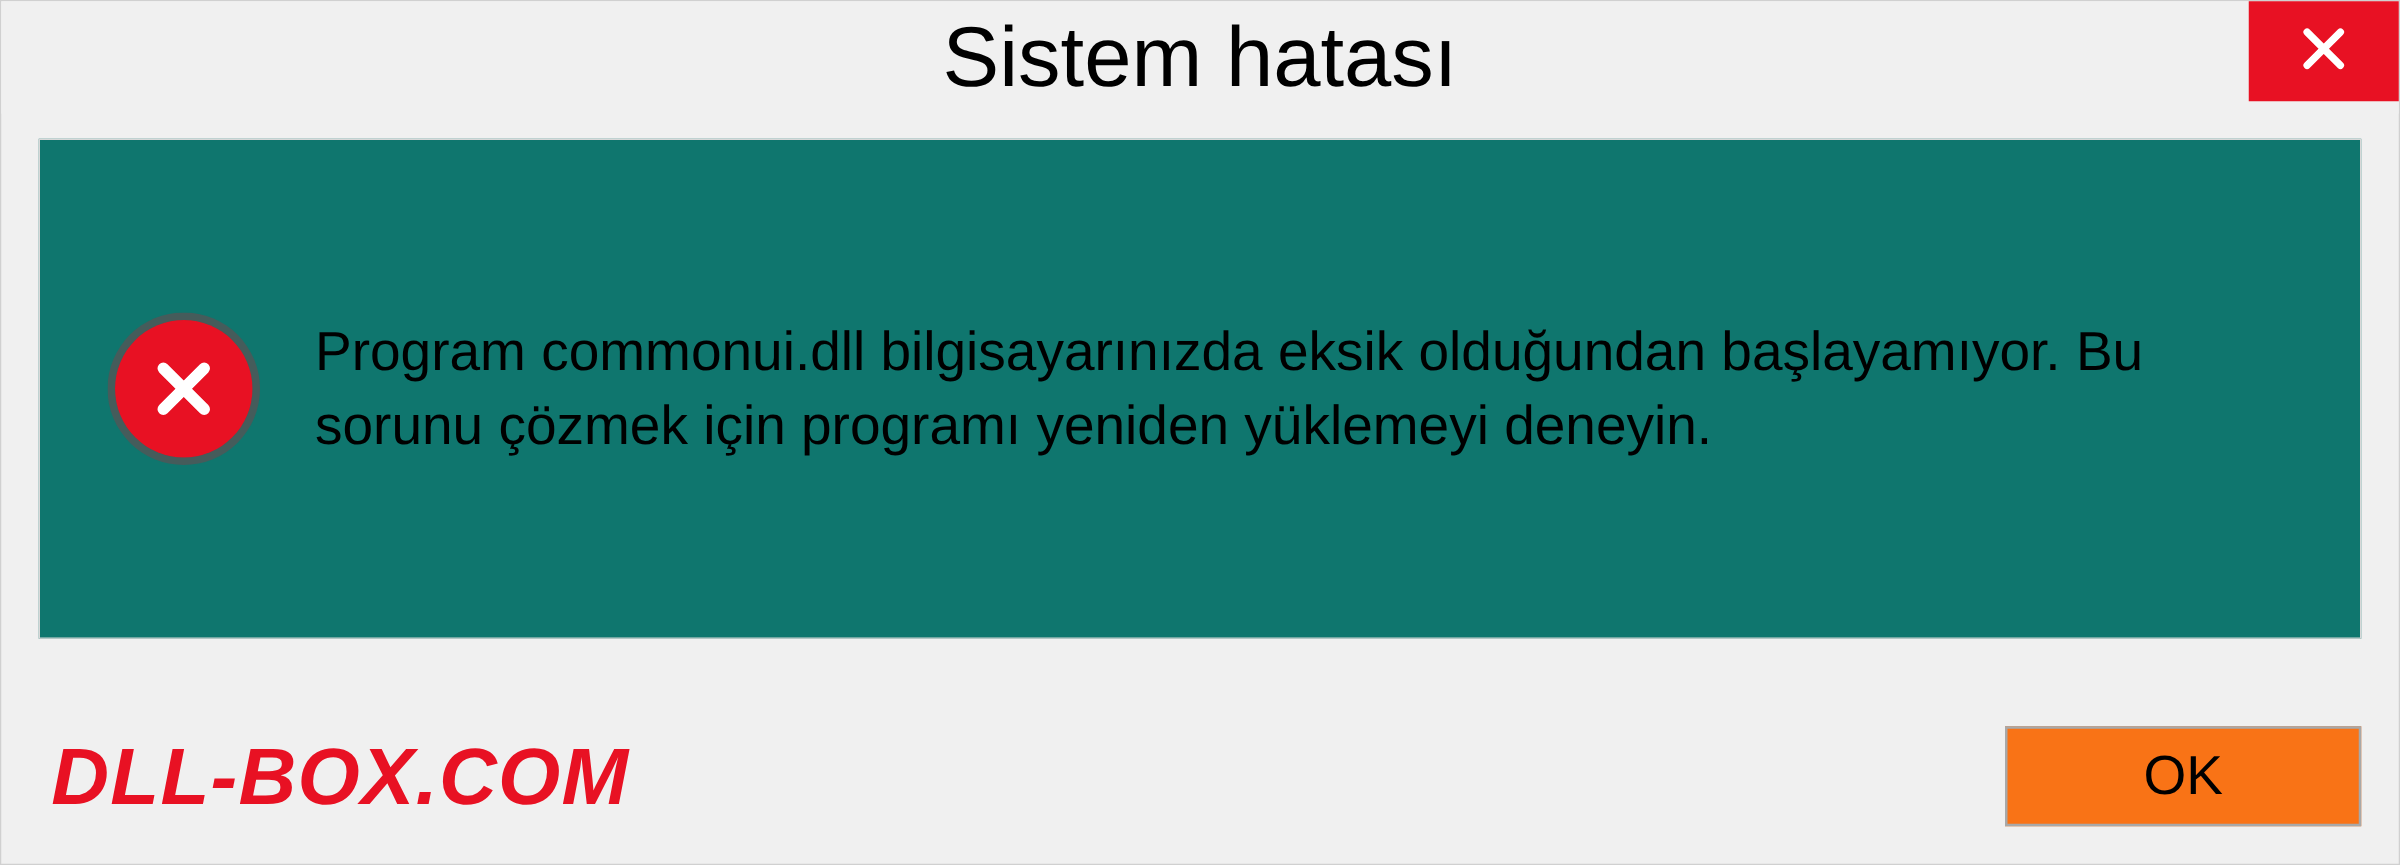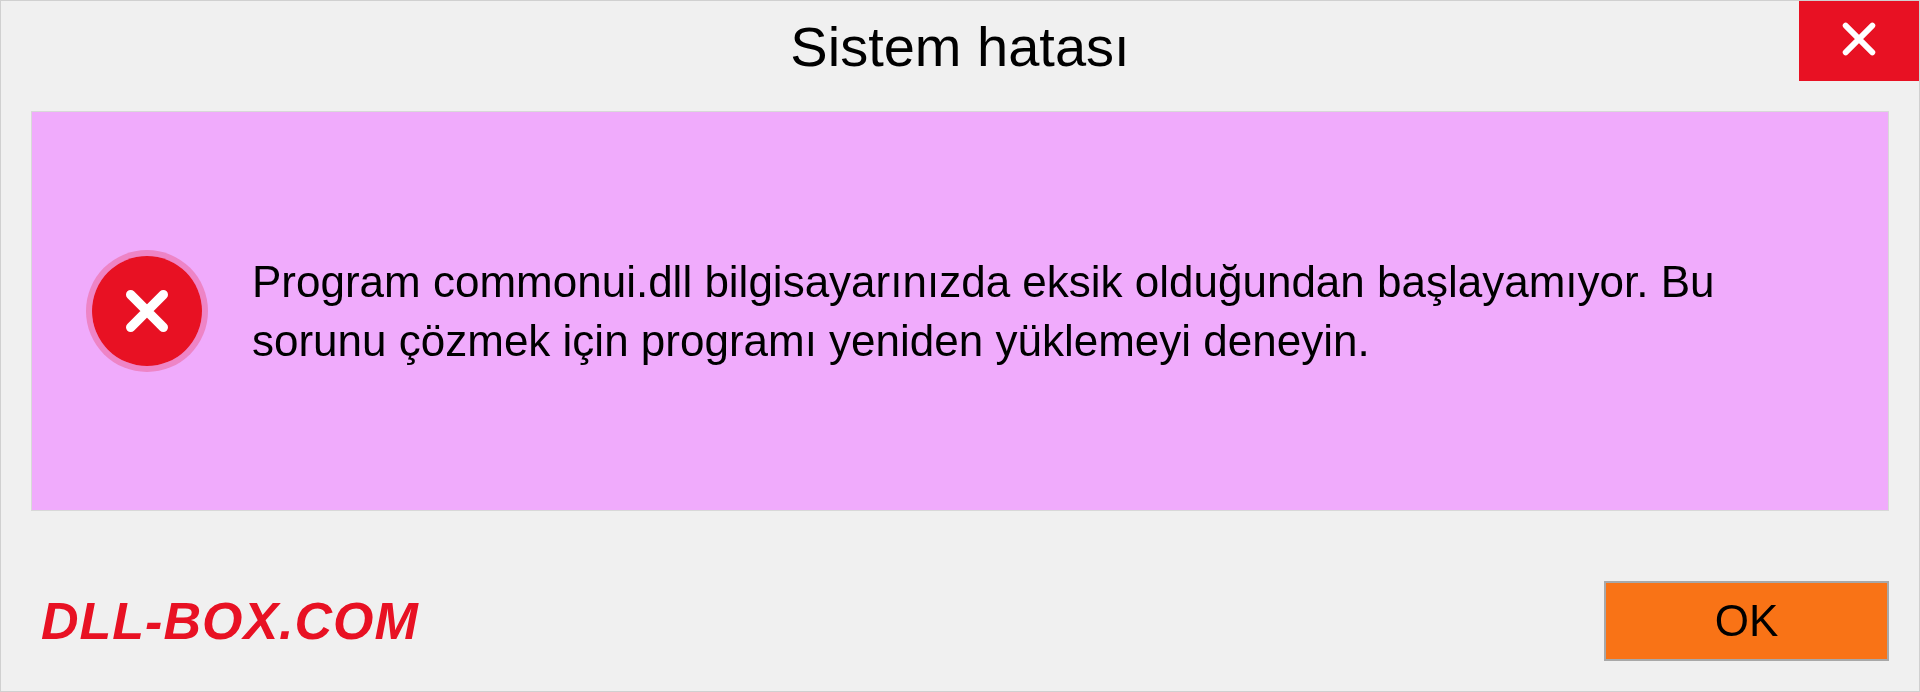--- a/index.html
+++ b/index.html
@@ -26,21 +26,21 @@
     }
     .titlebar {
       display: flex;
       justify-content: center;
       align-items: center;
       height: 90px;
       position: relative;
       background: #f0f0f0;
     }
     .title-text {
-      font-size: 56px;
+      font-size: 68px;
       color: #000;
       font-weight: 400;
     }
     .close-btn {
       position: absolute;
       top: 0;
       right: 0;
       width: 120px;
       height: 80px;
       background: #e81123;
@@ -48,21 +48,21 @@
       align-items: center;
       justify-content: center;
       cursor: pointer;
     }
     .close-btn svg {
       width: 40px;
       height: 40px;
     }
     .content-panel {
       margin: 20px 30px 0 30px;
-      background: #f0abfc;
+      background: #0f766e;
       border: 1px solid #d8d8d8;
       height: 400px;
       display: flex;
       align-items: center;
       padding: 0 60px;
     }
     .error-icon-wrap {
       flex-shrink: 0;
       margin-right: 50px;
     }
@@ -98,21 +98,21 @@
       left: 0;
       right: 0;
       height: 140px;
       display: flex;
       align-items: center;
       justify-content: space-between;
       padding: 0 30px;
     }
     .watermark {
       font-family: "Arial Black", Arial, sans-serif;
-      font-size: 52px;
+      font-size: 64px;
       font-weight: 900;
       color: #e81123;
       font-style: italic;
       letter-spacing: 1px;
       margin-left: 10px;
     }
     .ok-btn {
       width: 285px;
       height: 80px;
       background: #f97316;

